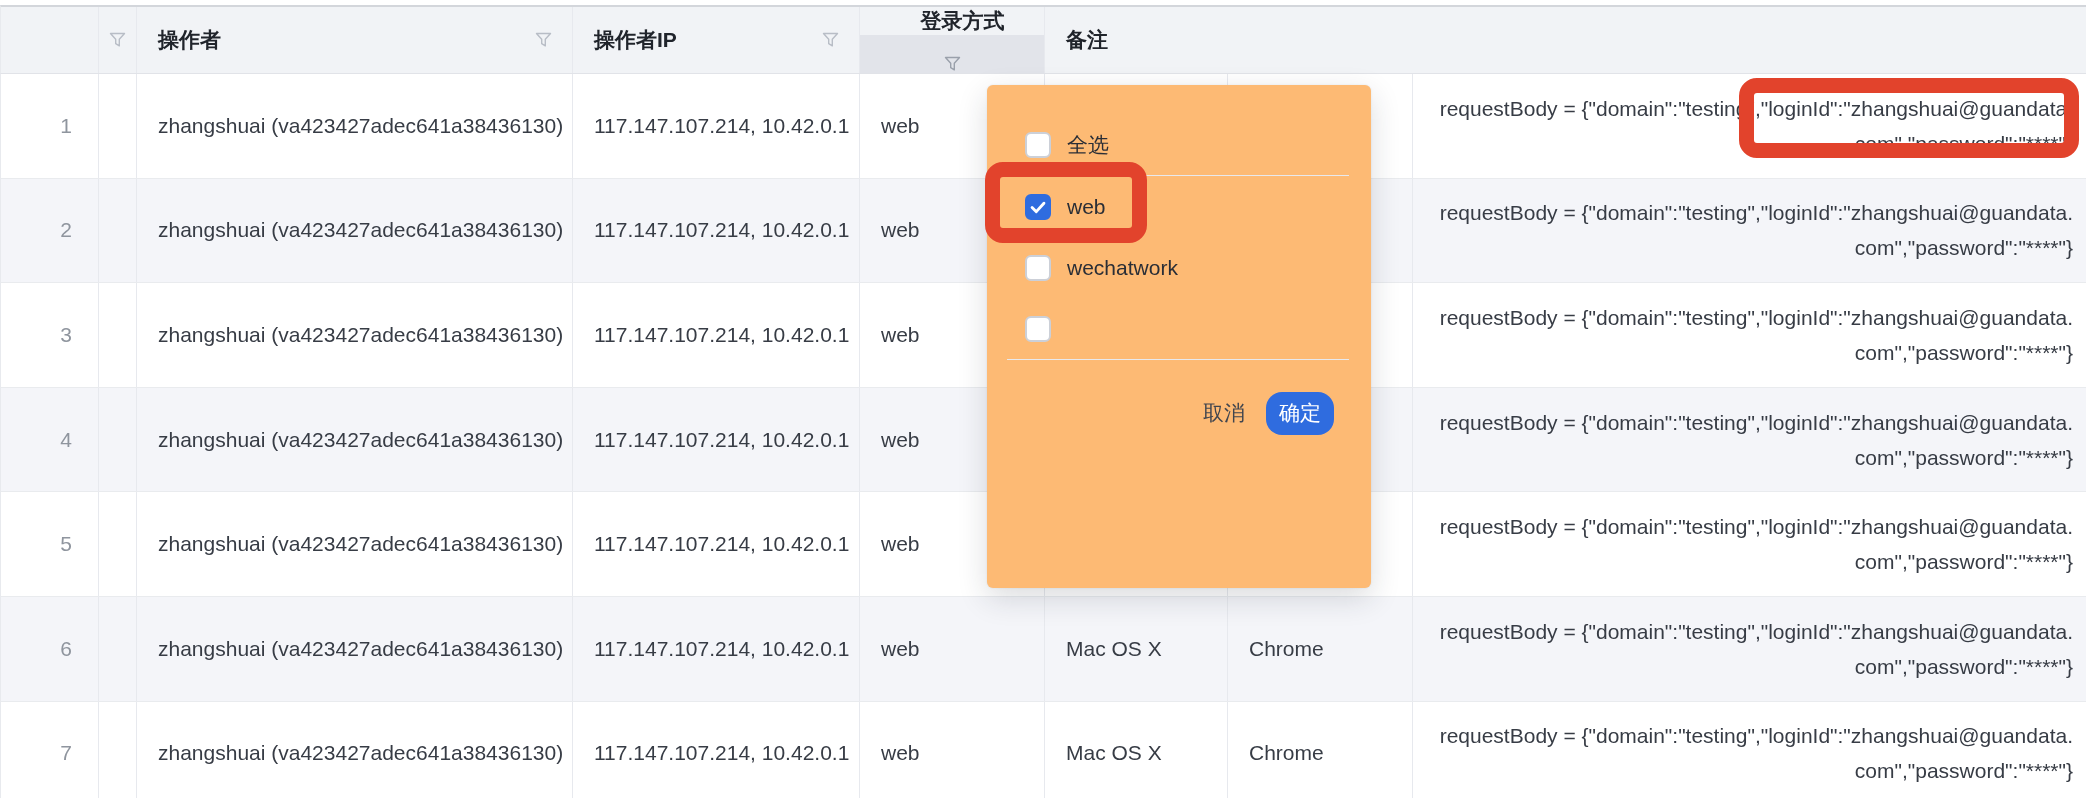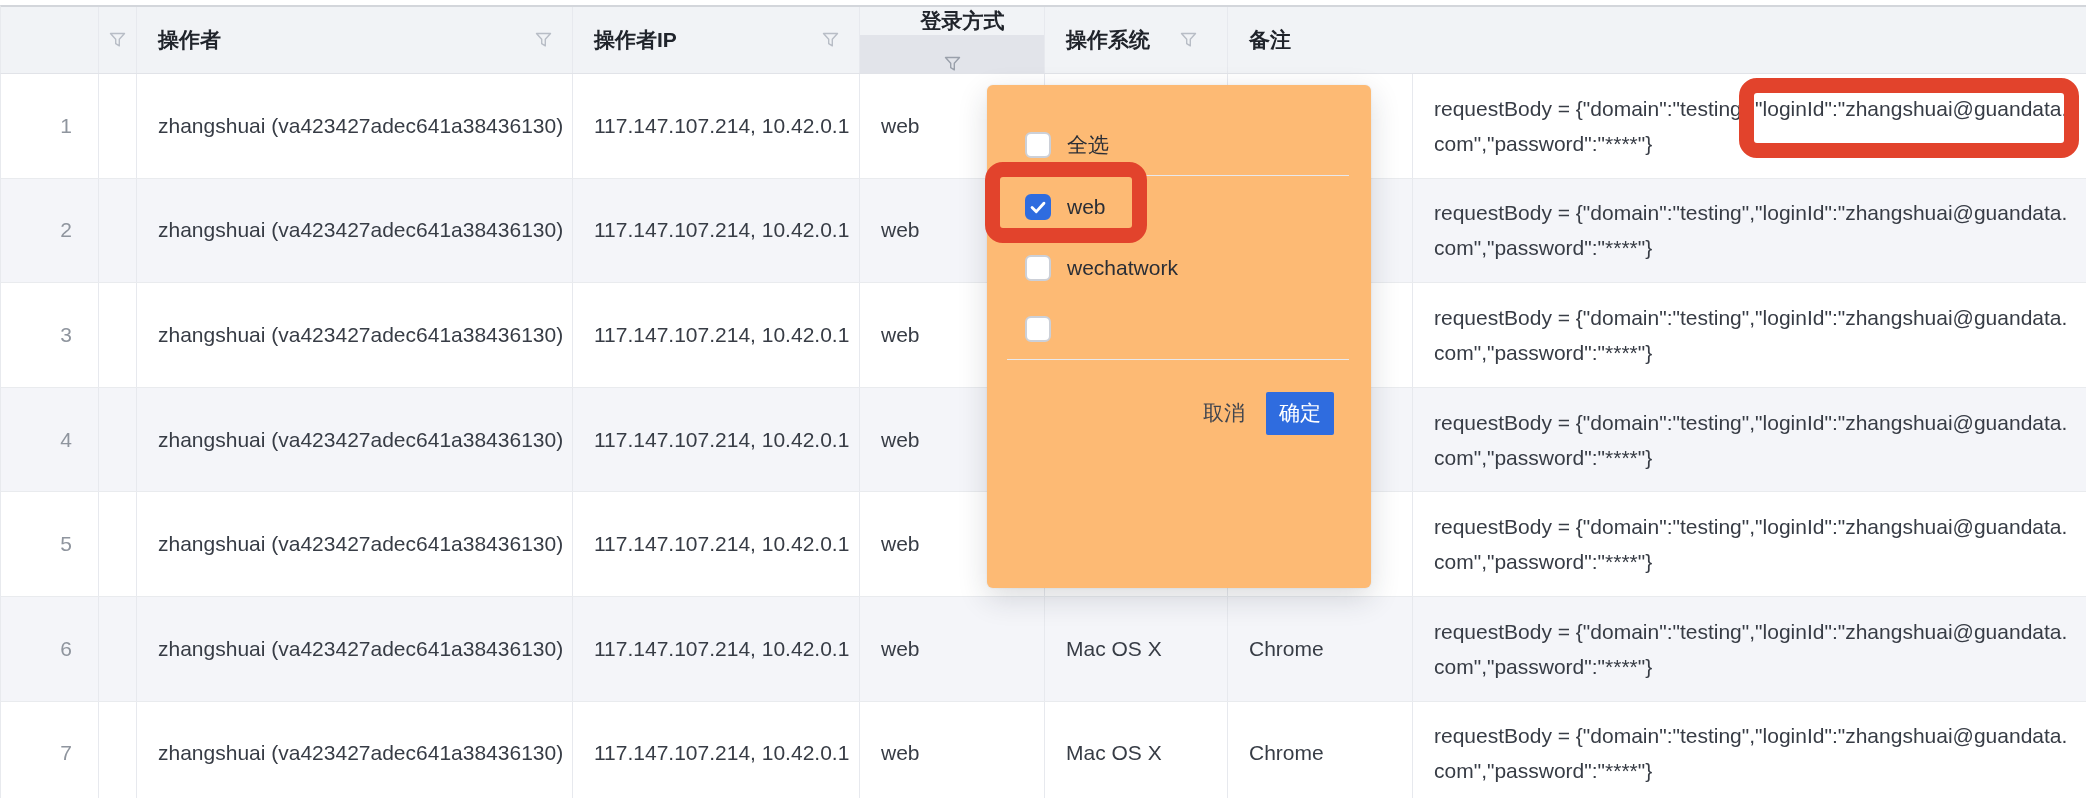--- a/index.html
+++ b/index.html
@@ -38,21 +38,21 @@
   .tbody { position: absolute; top: 74px; left: 0; width: 2086px; border-left: 1px solid #e8eaee; }
   .row { height: 104.6px; background: #fff; border-bottom: 1px solid #e9ebee; }
   .row.alt { background: #f4f5f9; }
   .cell {
     display: flex; align-items: center; padding-left: 21px;
     font-size: 21px; color: #373c45; overflow: hidden; white-space: nowrap;
   }
   .cell + .cell { border-left: 1px solid #e7e9ee; }
   .cell.num { justify-content: flex-end; padding-right: 26px; padding-left: 0; color: #8f959e; }
   .cell.remark { white-space: normal; padding-right: 14px; }
-  .cell.remark span { display: block; width: 100%; line-height: 35px; word-break: break-all; }
+  .cell.remark span { display: block; width: 100%; line-height: 35px; word-break: break-all; text-align: right; }
 
   
   .popup {
     position: absolute; left: 987px; top: 85px; width: 384px; height: 503px;
     background: #fdba74; border-radius: 6px; z-index: 20;
     box-shadow: 0 10px 30px rgba(31,36,50,.16), 0 0 2px rgba(31,36,50,.10);
     padding-top: 30px;
   }
   .opt { display: flex; align-items: center; height: 61px; padding-left: 38px; cursor: pointer; }
   .opt.first { height: 60px; }
@@ -65,21 +65,21 @@
   .cb svg { display: none; }
   .cb.checked { background: #2f6cdf; border-color: #2f6cdf; }
   .cb.checked svg { display: block; }
   .pfooter {
     height: 106px; display: flex; align-items: center; justify-content: flex-end;
     padding-right: 37px; gap: 21px;
   }
   .btn-cancel { font-size: 21px; color: #40454e; background: none; border: none; cursor: pointer;
     font-family: Liberation Serif, serif; }
   .btn-ok {
-    width: 68px; height: 43px; border: none; border-radius: 2px; background: #2f6cdf;
+    width: 68px; height: 43px; border: none; border-radius: 16px; background: #2f6cdf;
     color: #fff; font-size: 21px; cursor: pointer; font-family: inherit;
     display: flex; align-items: center; justify-content: center;
   }
 
   
   .anno { position: absolute; border: 15px solid #e2432c; border-radius: 18px; background: transparent; }
   .anno-web { left: 985px; top: 162px; width: 162px; height: 81px; z-index: 30; }
   .anno-login { left: 1739px; top: 78px; width: 340px; height: 80px; z-index: 15; }
 </style>
 </head>
@@ -116,28 +116,20 @@
       <span class="hlabel">登录方式</span>
       <span class="filter-zone">
         <span class="ficon">
           <svg width="17" height="16" viewBox="0 0 17 16" fill="none" stroke="#9aa0ab" stroke-width="1.4" stroke-linejoin="round">
               <path d="M1.5 1.5 h14 l-5.2 5.8 v6.6 l-3.6 -2.2 v-4.4 Z"></path>
             </svg>
         </span>
       </span>
     </div>
     <div class="hcell">
-      <span class="hlabel">操作系统</span>
-      <span class="ficon" style="margin-right:30px;">
-        <svg width="17" height="16" viewBox="0 0 17 16" fill="none" stroke="#b8bdc6" stroke-width="1.4" stroke-linejoin="round">
-            <path d="M1.5 1.5 h14 l-5.2 5.8 v6.6 l-3.6 -2.2 v-4.4 Z"></path>
-          </svg>
-      </span>
-    </div>
-    <div class="hcell">
       <span class="hlabel">备注</span>
     </div>
   </div>
 
   <div class="tbody">
 
     <div class="row gridrow">
       <div class="cell num">1</div>
       <div class="cell"></div>
       <div class="cell">zhangshuai (va423427adec641a38436130)</div>

